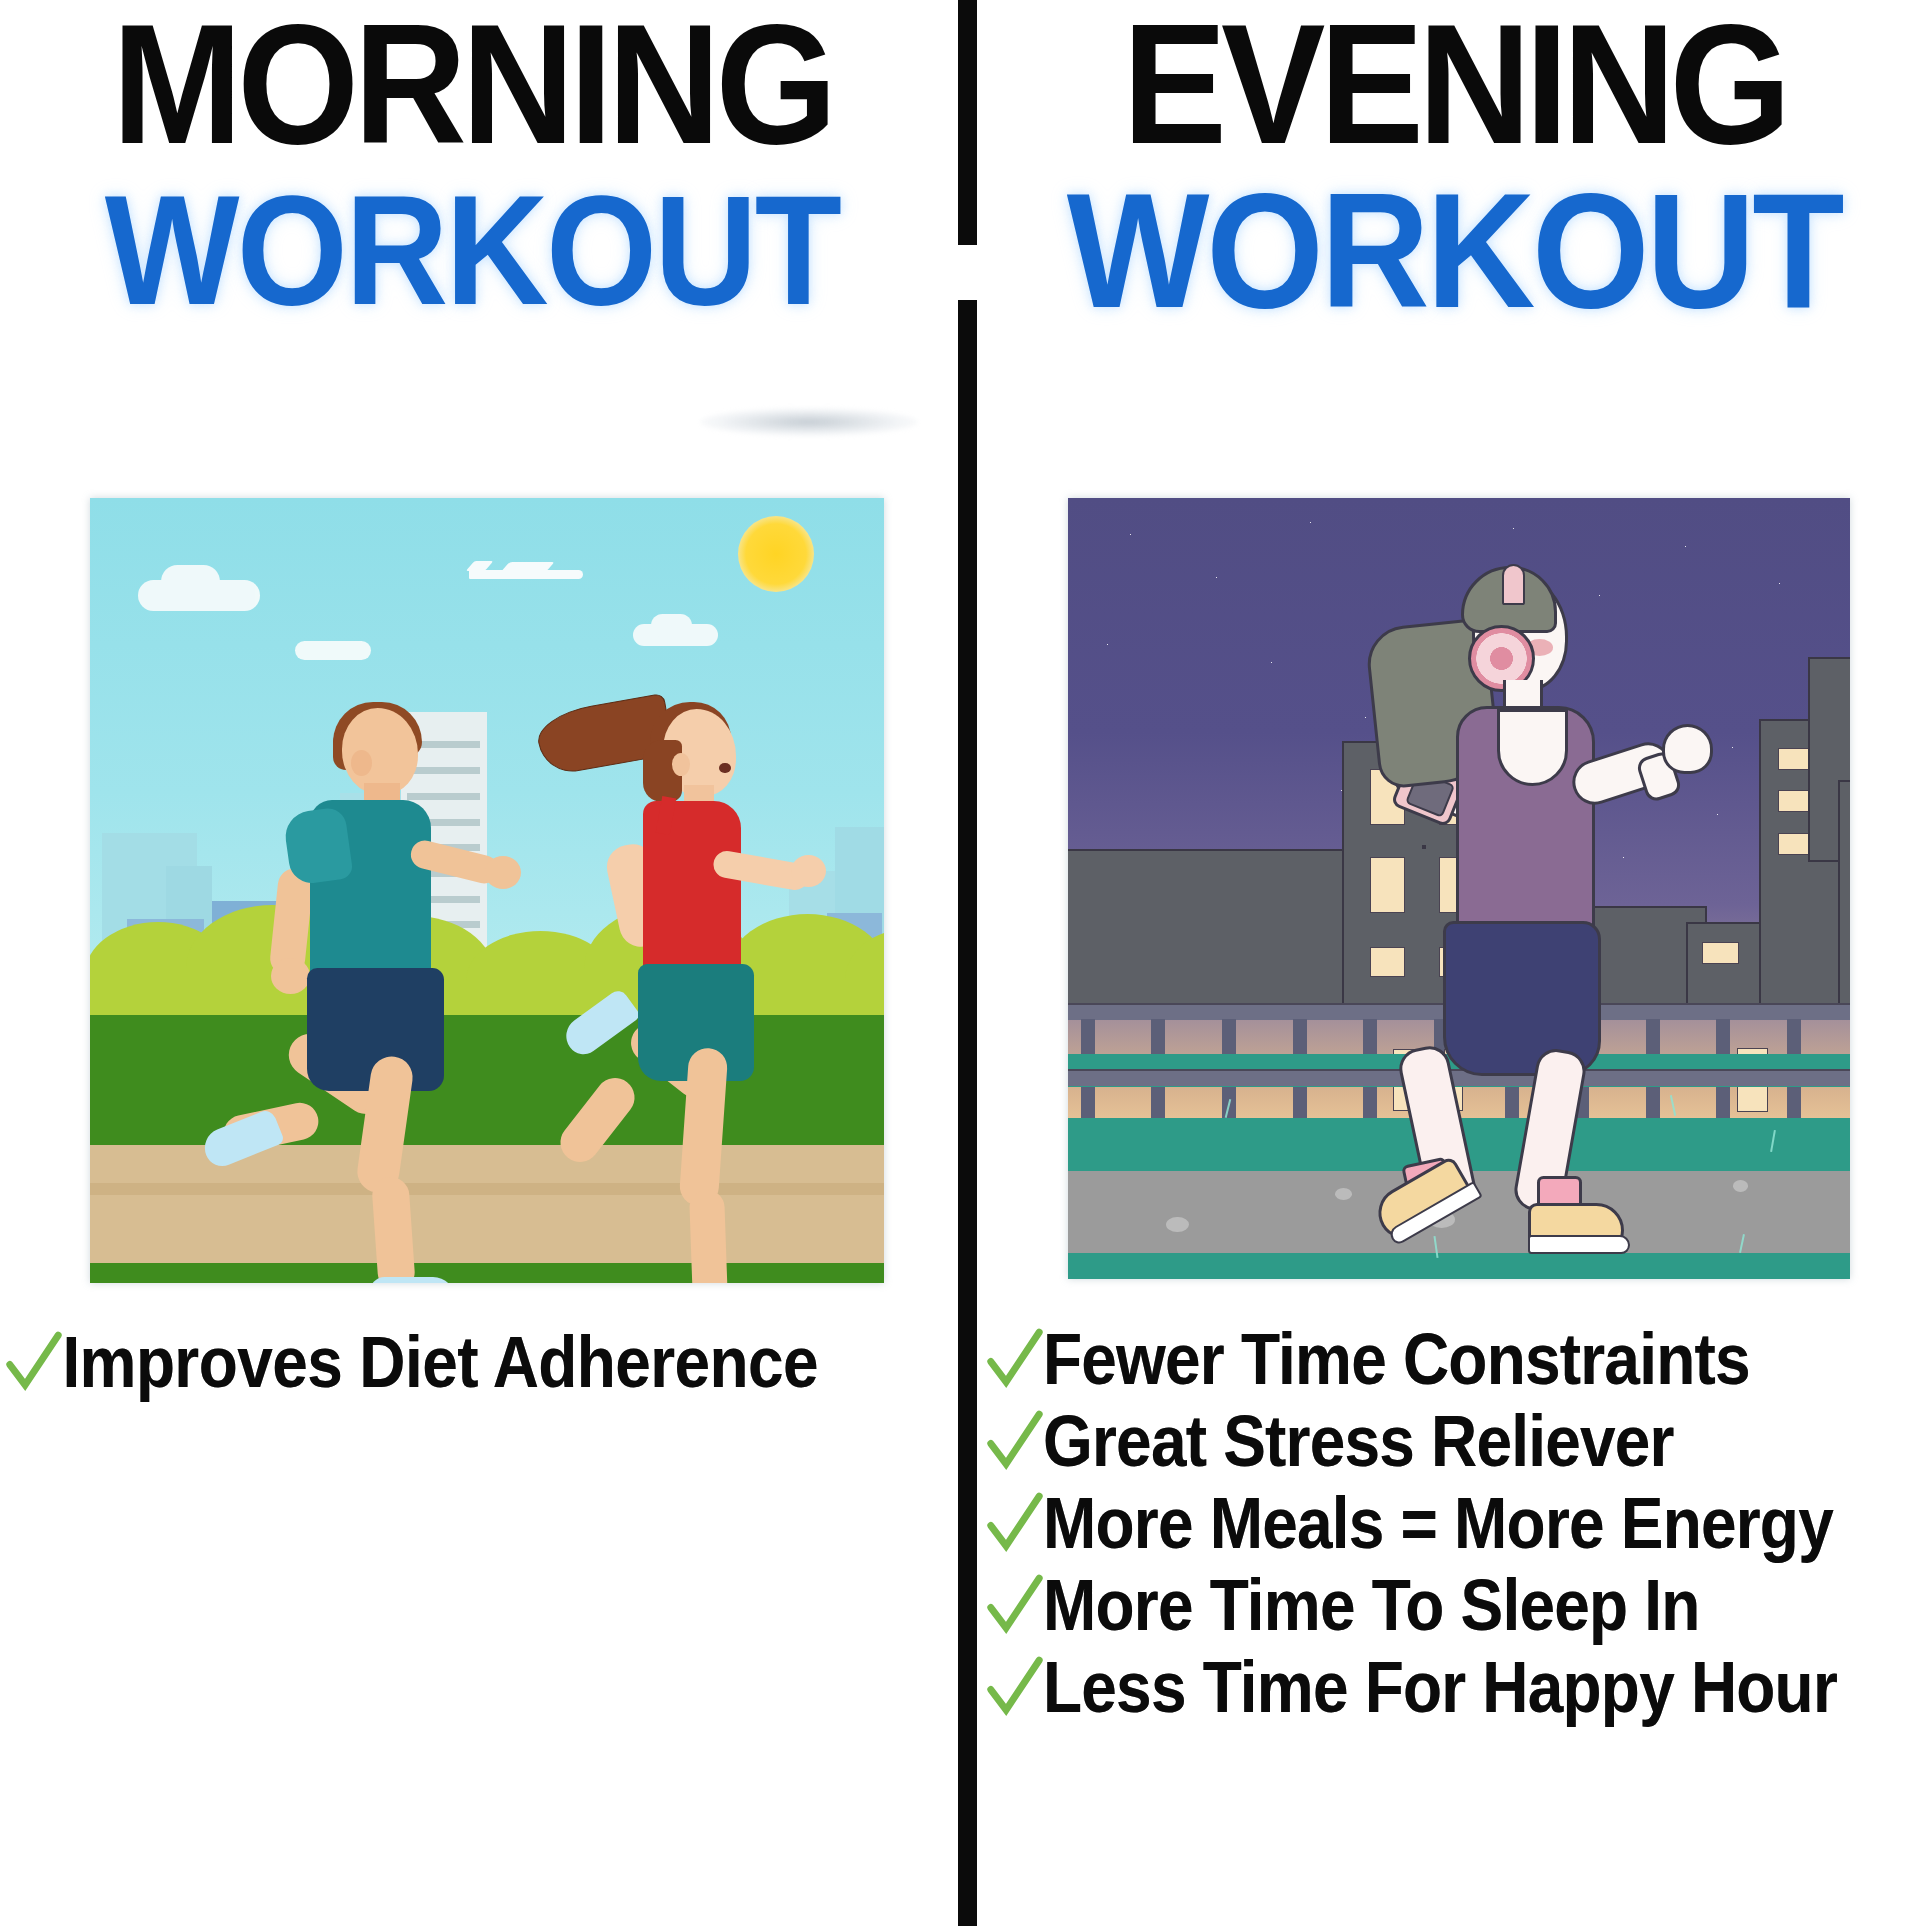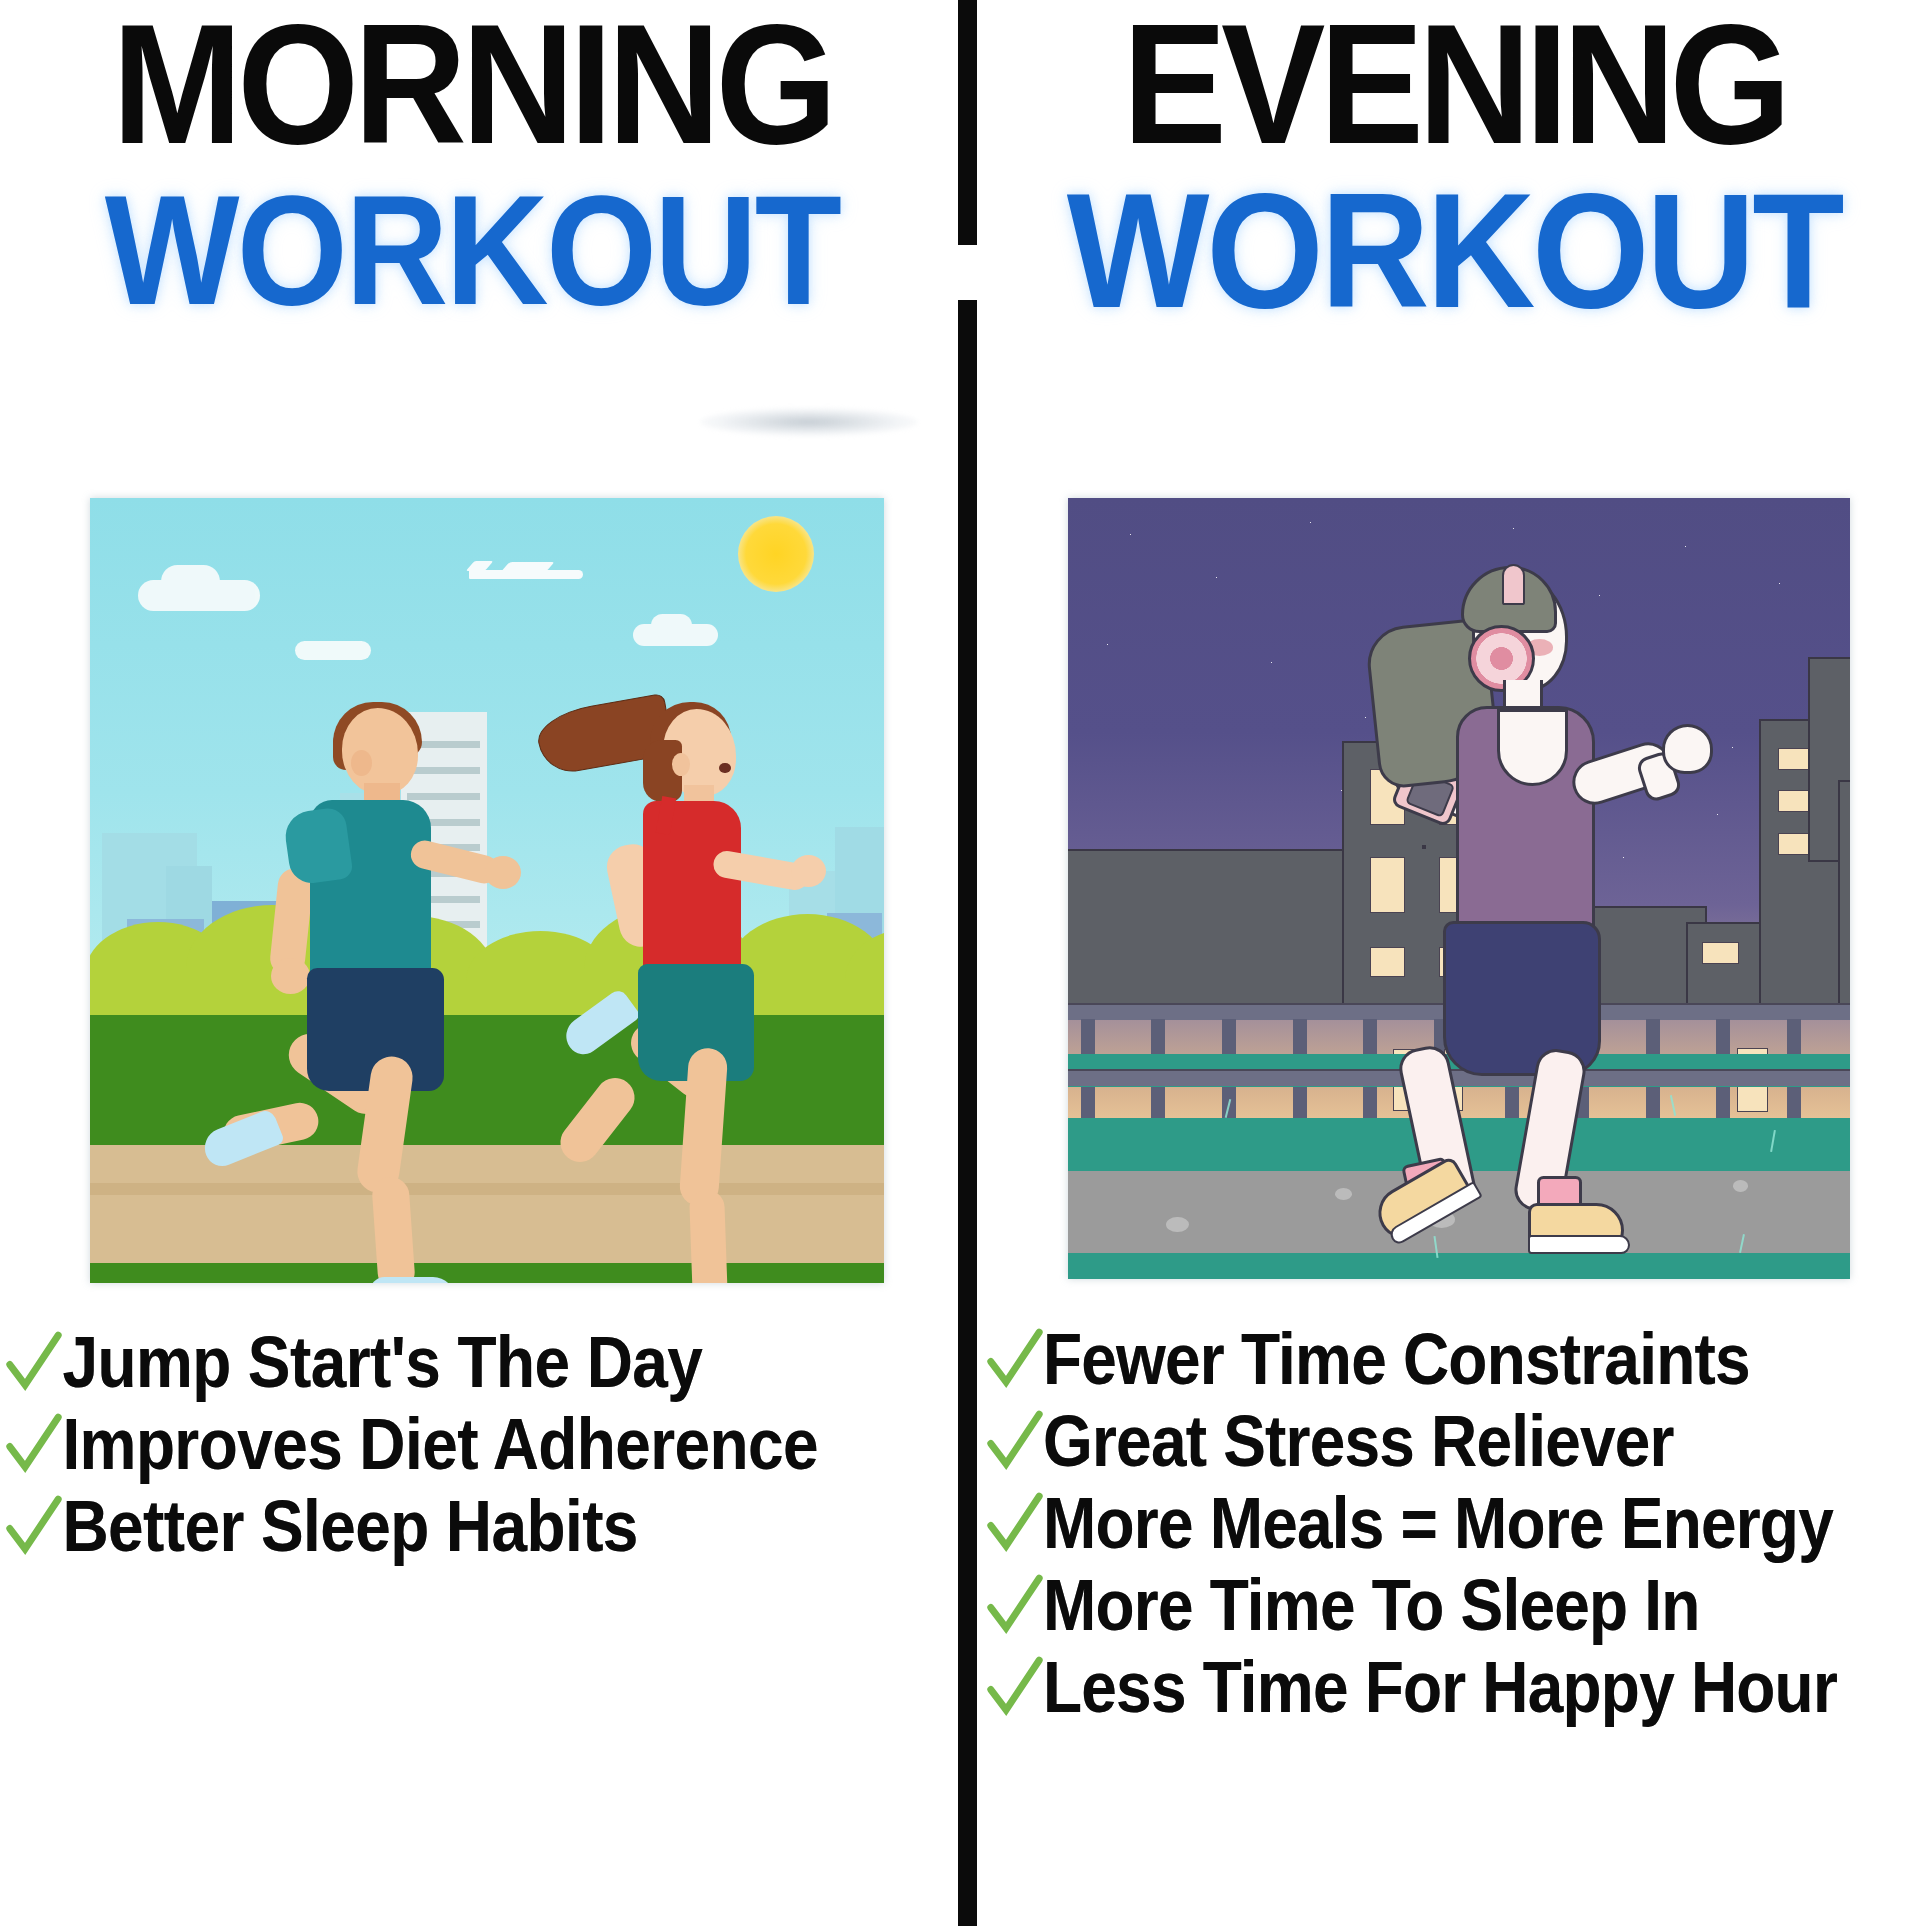--- a/index.html
+++ b/index.html
@@ -498,37 +498,21 @@
     </div>
   </div>
 
   <div class="list" id="list-left">
     <div class="row">
       <span class="tick">
           <svg viewBox="0 0 88 100">
             <path d="M6 54 L30 86 L82 8" fill="none" stroke="#76b94a" stroke-width="11" stroke-linecap="round"></path>
           </svg>
         </span>
-      <span class="item-txt">Jump Start's The Day</span>
-    </div>
-    <div class="row">
-      <span class="tick">
-          <svg viewBox="0 0 88 100">
-            <path d="M6 54 L30 86 L82 8" fill="none" stroke="#76b94a" stroke-width="11" stroke-linecap="round"></path>
-          </svg>
-        </span>
       <span class="item-txt">Improves Diet Adherence</span>
-    </div>
-    <div class="row">
-      <span class="tick">
-          <svg viewBox="0 0 88 100">
-            <path d="M6 54 L30 86 L82 8" fill="none" stroke="#76b94a" stroke-width="11" stroke-linecap="round"></path>
-          </svg>
-        </span>
-      <span class="item-txt">Better Sleep Habits</span>
     </div>
   </div>
 
   <div class="list" id="list-right">
     <div class="row">
       <span class="tick">
           <svg viewBox="0 0 88 100">
             <path d="M6 54 L30 86 L82 8" fill="none" stroke="#76b94a" stroke-width="11" stroke-linecap="round"></path>
           </svg>
         </span>

